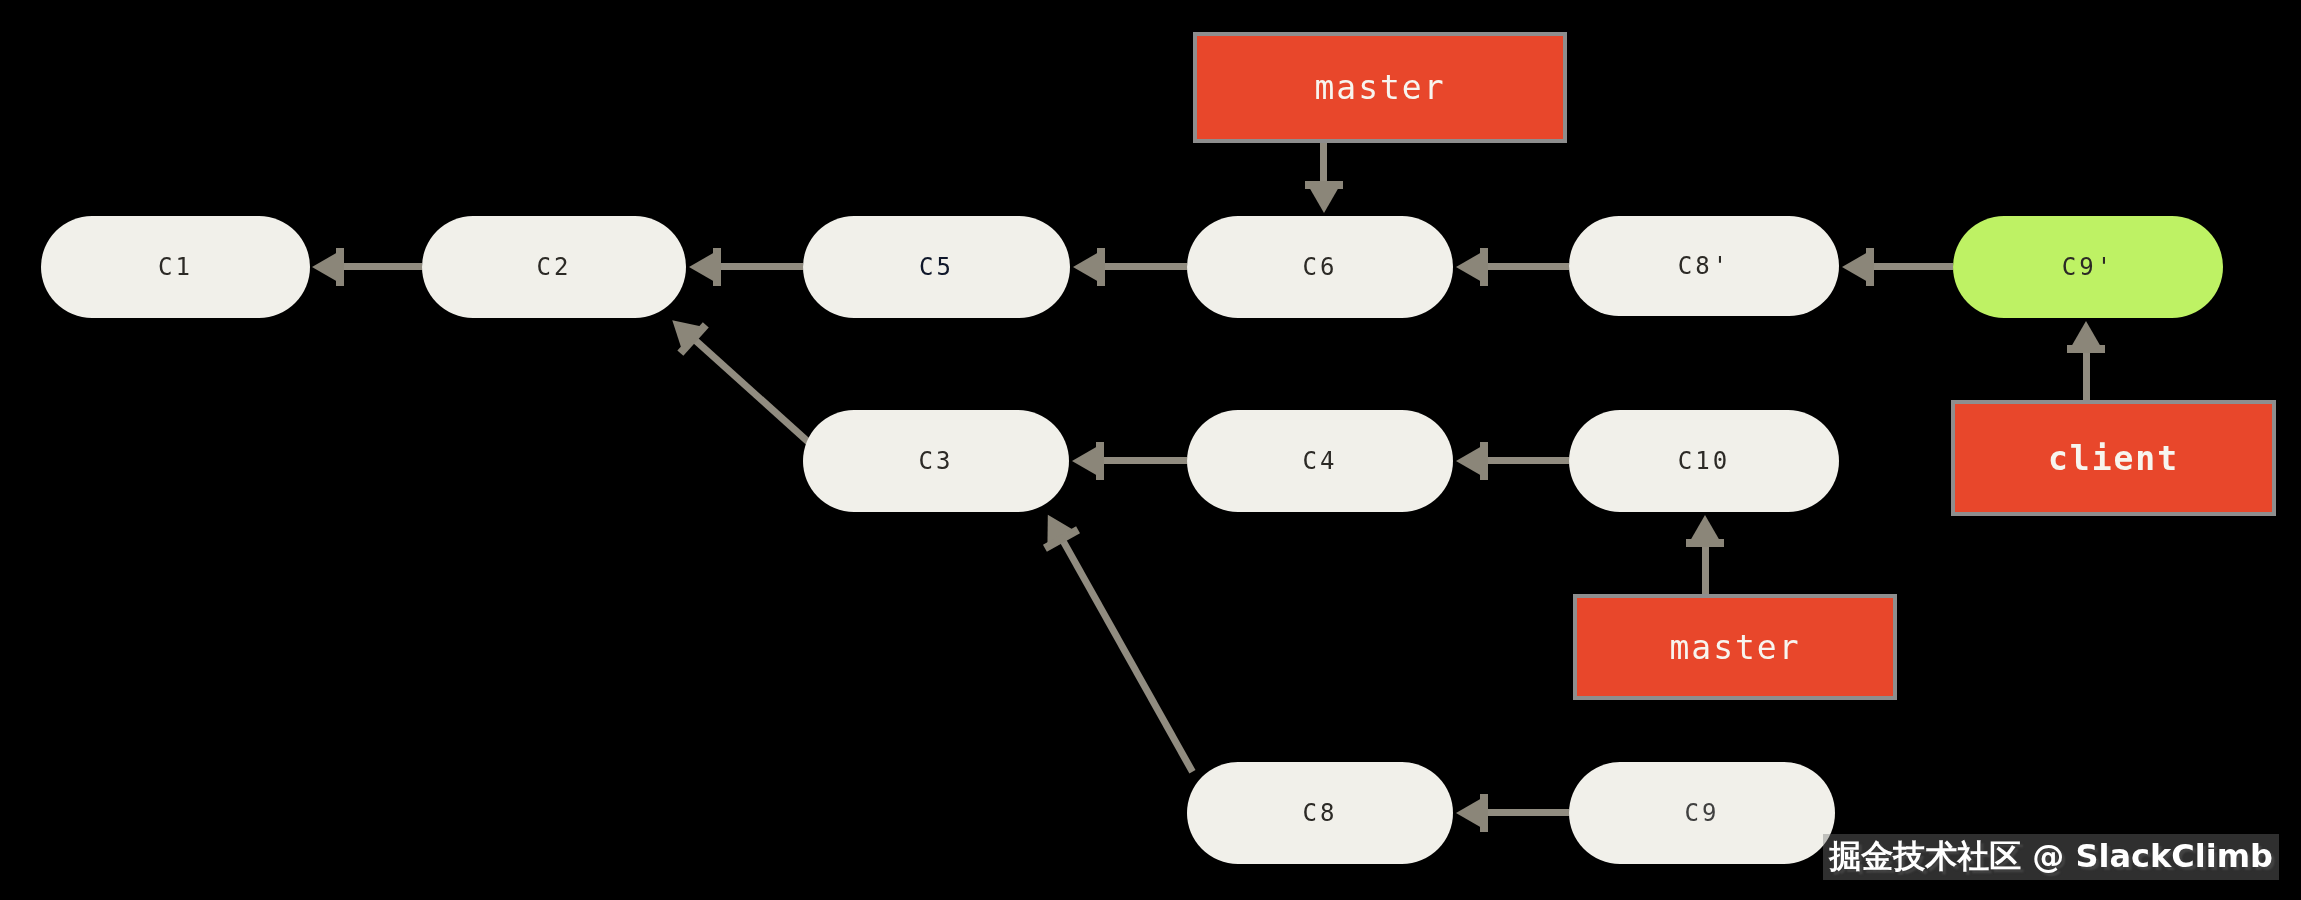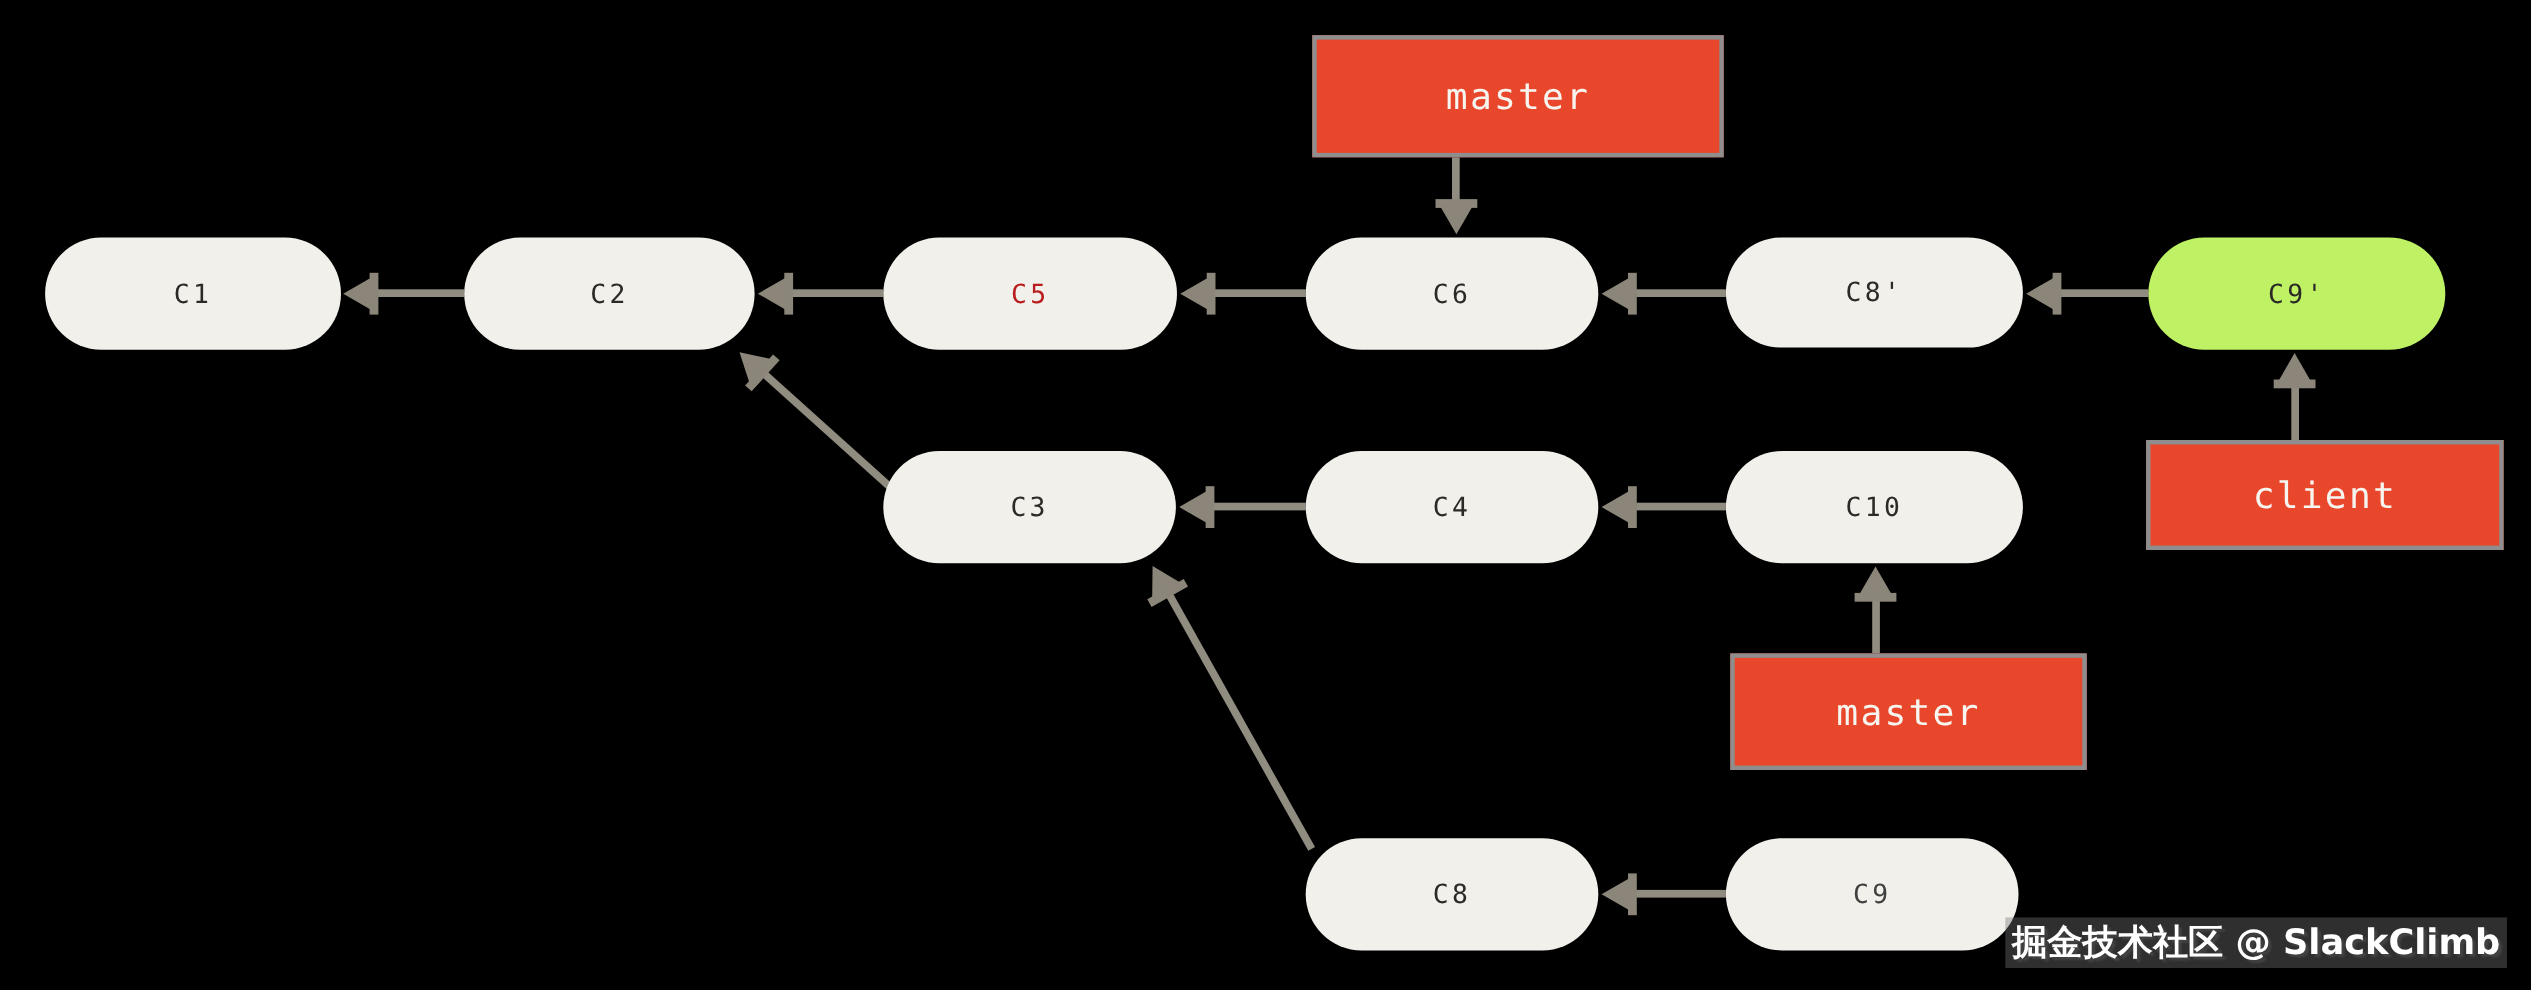--- a/index.html
+++ b/index.html
@@ -147,29 +147,29 @@
       </div>
       <div class="edge" style="left: 1705px; top: 594px; width: 79px; transform-origin: 0px 0px; transform: rotate(-90deg);">
         <div class="arrow-line" style="width: 55px; background: rgb(145, 140, 128);"></div>
         <div class="arrow-head" style="left: 53px;"></div>
         <div class="arrow-tick" style="left: 47px;"></div>
       </div>
     </div>
   <div id="nodes-layer">
       <div class="commit-node" style="left: 41px; top: 216px; width: 269px; height: 102px; background: rgb(241, 240, 234); color: rgb(44, 42, 38);">C1</div>
       <div class="commit-node" style="left: 422px; top: 216px; width: 264px; height: 102px; background: rgb(241, 240, 234); color: rgb(44, 42, 38);">C2</div>
-      <div class="commit-node" style="left: 803px; top: 216px; width: 267px; height: 102px; background: rgb(241, 240, 234); color: #b91c1c;">C5</div>
+      <div class="commit-node" style="left: 803px; top: 216px; width: 267px; height: 102px; background: rgb(241, 240, 234); color: #0f172a;">C5</div>
       <div class="commit-node" style="left: 1187px; top: 216px; width: 266px; height: 102px; background: rgb(241, 240, 234); color: rgb(44, 42, 38);">C6</div>
       <div class="commit-node" style="left: 1569px; top: 216px; width: 270px; height: 100px; background: rgb(241, 240, 234); color: rgb(44, 42, 38);">C8'</div>
       <div class="commit-node" style="left: 1953px; top: 216px; width: 270px; height: 102px; background: #bef264; color: rgb(44, 42, 38);">C9'</div>
       <div class="commit-node" style="left: 803px; top: 410px; width: 266px; height: 102px; background: rgb(241, 240, 234); color: rgb(44, 42, 38);">C3</div>
       <div class="commit-node" style="left: 1187px; top: 410px; width: 266px; height: 102px; background: rgb(241, 240, 234); color: rgb(44, 42, 38);">C4</div>
       <div class="commit-node" style="left: 1569px; top: 410px; width: 270px; height: 102px; background: rgb(241, 240, 234); color: rgb(44, 42, 38);">C10</div>
       <div class="commit-node" style="left: 1187px; top: 762px; width: 266px; height: 102px; background: rgb(241, 240, 234); color: rgb(44, 42, 38);">C8</div>
       <div class="commit-node" style="left: 1569px; top: 762px; width: 266px; height: 102px; background: rgb(241, 240, 234); color: #404040;">C9</div>
     </div>
   <div id="branches-layer">
       <div class="branch-box" style="left: 1193px; top: 32px; width: 374px; height: 111px; background: rgb(232, 71, 43); border-color: rgb(142, 142, 142); color: rgb(247, 245, 239);">master</div>
-      <div class="branch-box" style="left: 1951px; top: 400px; width: 325px; height: 100px; background: rgb(232, 71, 43); border-color: rgb(142, 142, 142); color: rgb(247, 245, 239);">client</div>
+      <div class="branch-box" style="left: 1951px; top: 400px; width: 325px; height: 116px; background: rgb(232, 71, 43); border-color: rgb(142, 142, 142); color: rgb(247, 245, 239); font-weight: bold;">client</div>
       <div class="branch-box" style="left: 1573px; top: 594px; width: 324px; height: 106px; background: rgb(232, 71, 43); border-color: rgb(142, 142, 142); color: rgb(247, 245, 239);">master</div>
     </div>
   <div class="watermark">掘金技术社区 @ SlackClimb</div>
 </div>
 
 </body></html>

